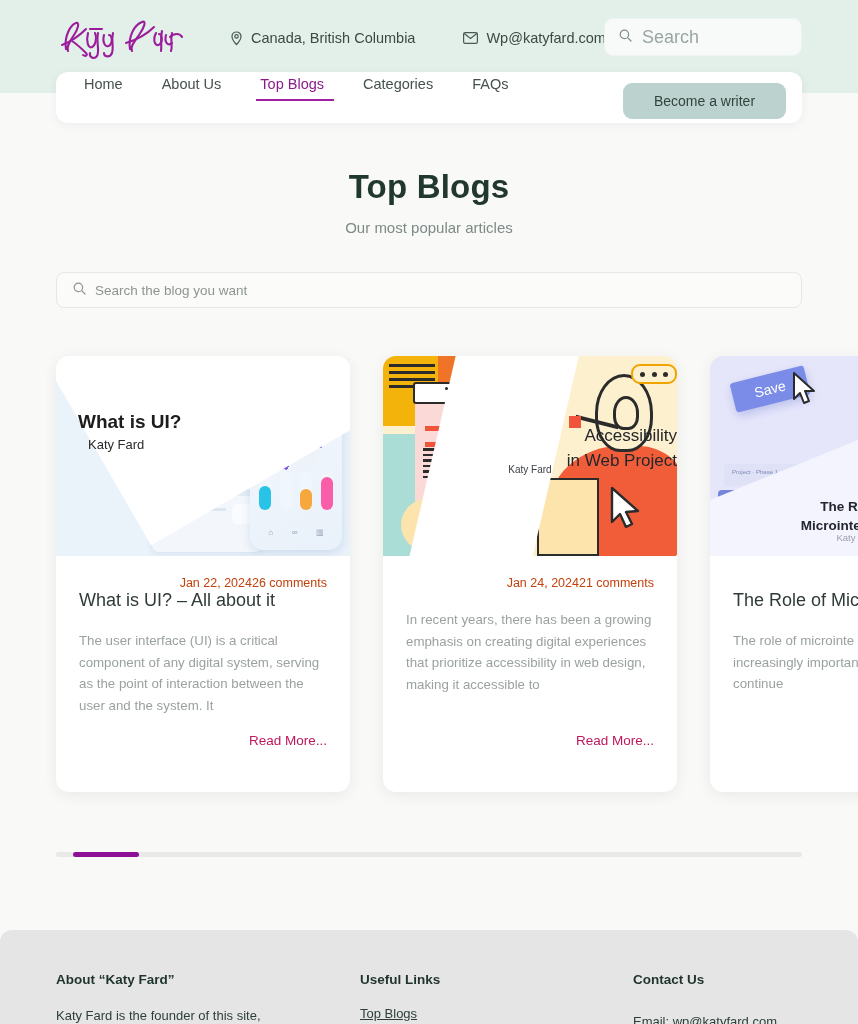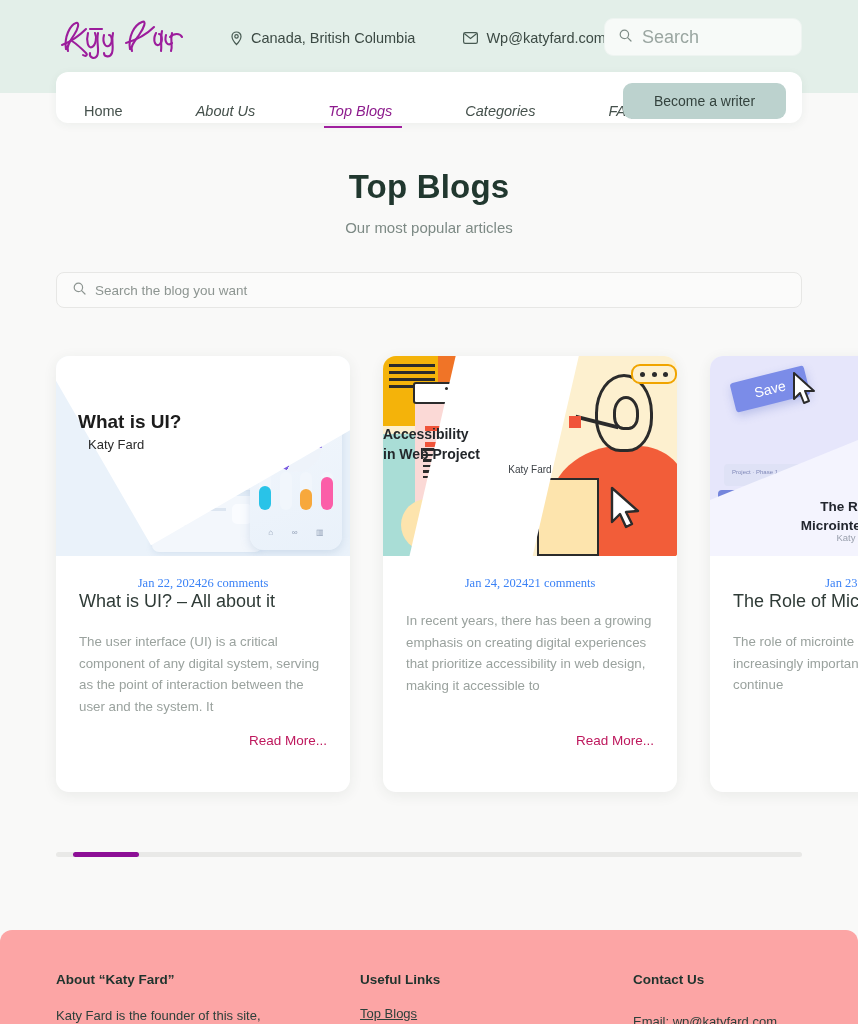--- a/index.html
+++ b/index.html
@@ -42,34 +42,34 @@
     border: 1px solid #eef4f1;
   }
   .search-top .ph { font-size: 18px; color: #9aa6a1; }
 
   
   .navwrap {
     position: absolute; top: 72px; left: 56px;
     width: 746px; height: 51px;
     background: #ffffff; border-radius: 12px;
     box-shadow: 0 2px 10px rgba(40,60,52,.06);
-    display: flex; align-items: flex-end;
+    display: flex; align-items: flex-start;
   }
   .nav-links { display: flex; align-items: center; }
   .nav-link {
     font-size: 14.5px; color: #45514c; position: relative;
     padding: 4px 2px; white-space: nowrap;
   }
   .nav-link.active { color: #8c1a8c; }
   .nav-link.active::after {
     content: ""; position: absolute; left: -2px; right: -8px; bottom: -5px;
     height: 1.6px; background: #a0209f;
   }
   .nav-s0 { margin-left: 26px; }
-  .nav-s  { margin-left: 69px; font-style: italic; }
+  .nav-s  { margin-left: 35px; }
   .btn-writer {
     position: absolute; right: 16px; top: 11px;
     width: 163px; height: 36px; border-radius: 9px;
     background: #bcd2ce; color: #33423d; font-size: 14px;
     display: flex; align-items: center; justify-content: center;
     border: none; cursor: pointer; font-family: inherit;
   }
 
   
   .page-title {
@@ -99,22 +99,22 @@
   }
   .card {
     width: 294px; flex: 0 0 294px; height: 436px;
     background: #fff; border-radius: 13px;
     box-shadow: 0 3px 14px rgba(45,60,55,.08);
     overflow: hidden; position: relative;
   }
   .card-img { width: 294px; height: 200px; position: relative; overflow: hidden; }
   .card-body { padding: 20px 23px 0 23px; }
   .card-meta {
-    display: flex; justify-content: center; align-items: baseline;
-    font-size: 12.5px; color: #3b82f6; font-family: Liberation Serif, serif;
+    display: flex; justify-content: flex-end; align-items: baseline;
+    font-size: 12.5px; color: #c2410c;
   }
   .card-title {
     font-size: 18px; color: #2f3b37; font-weight: normal;
     white-space: nowrap;
   }
   .card-exc {
     margin-top: 19px; font-size: 13.3px; line-height: 1.62; color: #9aa29e;
     white-space: pre-line;
   }
   .read-more {
@@ -153,22 +153,22 @@
   .dock1 { position:absolute; bottom:8px; left:9px; right:9px; height:20px;
     display:flex; justify-content:space-around; align-items:center; font-size:8px; color:#93a1b7;}
   .side-card { position:absolute; background:#f3f7fc; border-radius:7px; box-shadow:0 2px 6px rgba(130,160,200,.18); }
 
   
   .ill2 { width:100%; height:100%; background:#fdf0cf; position:relative; }
   .ill2 .band {
     position:absolute; left:50px; top:-30px; width:120px; height:270px;
     background:#fff; transform:rotate(13deg);
   }
-  .ill2 .hd1 { position:absolute; left:0; right:0; top:68px; text-align:left;
-    font-size:14px; font-weight:bold; color:#23272b; z-index:6; line-height:1.45;}
+  .ill2 .hd1 { position:absolute; left:0; right:0; top:68px; text-align:right;
+    font-size:17px; font-weight:normal; color:#23272b; z-index:6; line-height:1.45;}
   .ill2 .hd2 { position:absolute; left:0; right:0; top:108px; text-align:center;
     font-size:10px; color:#3a3f44; z-index:6;}
   .yblock { position:absolute; left:0; top:0; width:72px; height:70px; background:#f4b30a; }
   .yblock2 { position:absolute; left:55px; top:-5px; width:22px; height:52px; background:#f07427; }
   .tealblock { position:absolute; left:0; top:78px; width:62px; height:122px; background:#a9ddd6; }
   .pinkblock { position:absolute; left:32px; top:40px; width:58px; height:130px; background:#fbd9d6; }
   .pinkline { position:absolute; left:42px; width:34px; height:5px; background:#f0543a; }
   .circY { position:absolute; left:18px; bottom:5px; width:52px; height:52px; border-radius:50%; background:#fde4ad;}
   .triO { position:absolute; left:36px; bottom:22px; width:0;height:0;
     border-left:12px solid transparent; border-right:12px solid transparent; border-bottom:20px solid #f4760d;}
@@ -213,21 +213,21 @@
   .track {
     position:absolute; left:56px; top:852px; width:746px; height:5px;
     background:#e9e9e7; border-radius:3px;
   }
   .thumb { position:absolute; left:17px; top:0; width:66px; height:5px;
     background:#8d0f96; border-radius:3px; cursor:pointer; }
 
   
   .footer {
     position:absolute; left:0; top:930px; width:858px; height:94px;
-    background:#fca5a5; border-radius:12px 12px 0 0;
+    background:#e5e5e5; border-radius:12px 12px 0 0;
   }
   .fcol { position:absolute; top:42px; }
   .fcol h4 { font-size:13.5px; color:#1f332d; font-weight:bold; }
   .fcol .txt { margin-top:19px; font-size:13px; color:#2c3f3a; line-height:1.58; white-space:pre-line;}
   .fcol a { display:block; margin-top:19px; font-size:13px; color:#2c3f3a; text-decoration:underline; }
   .fc1 { left:56px; width:250px; }
   .fc2 { left:360px; width:220px; }
   .fc3 { left:633px; width:225px; }
   .fcol .ln { margin-top:27px; font-size:13px; color:#2c3f3a; }
 </style>

